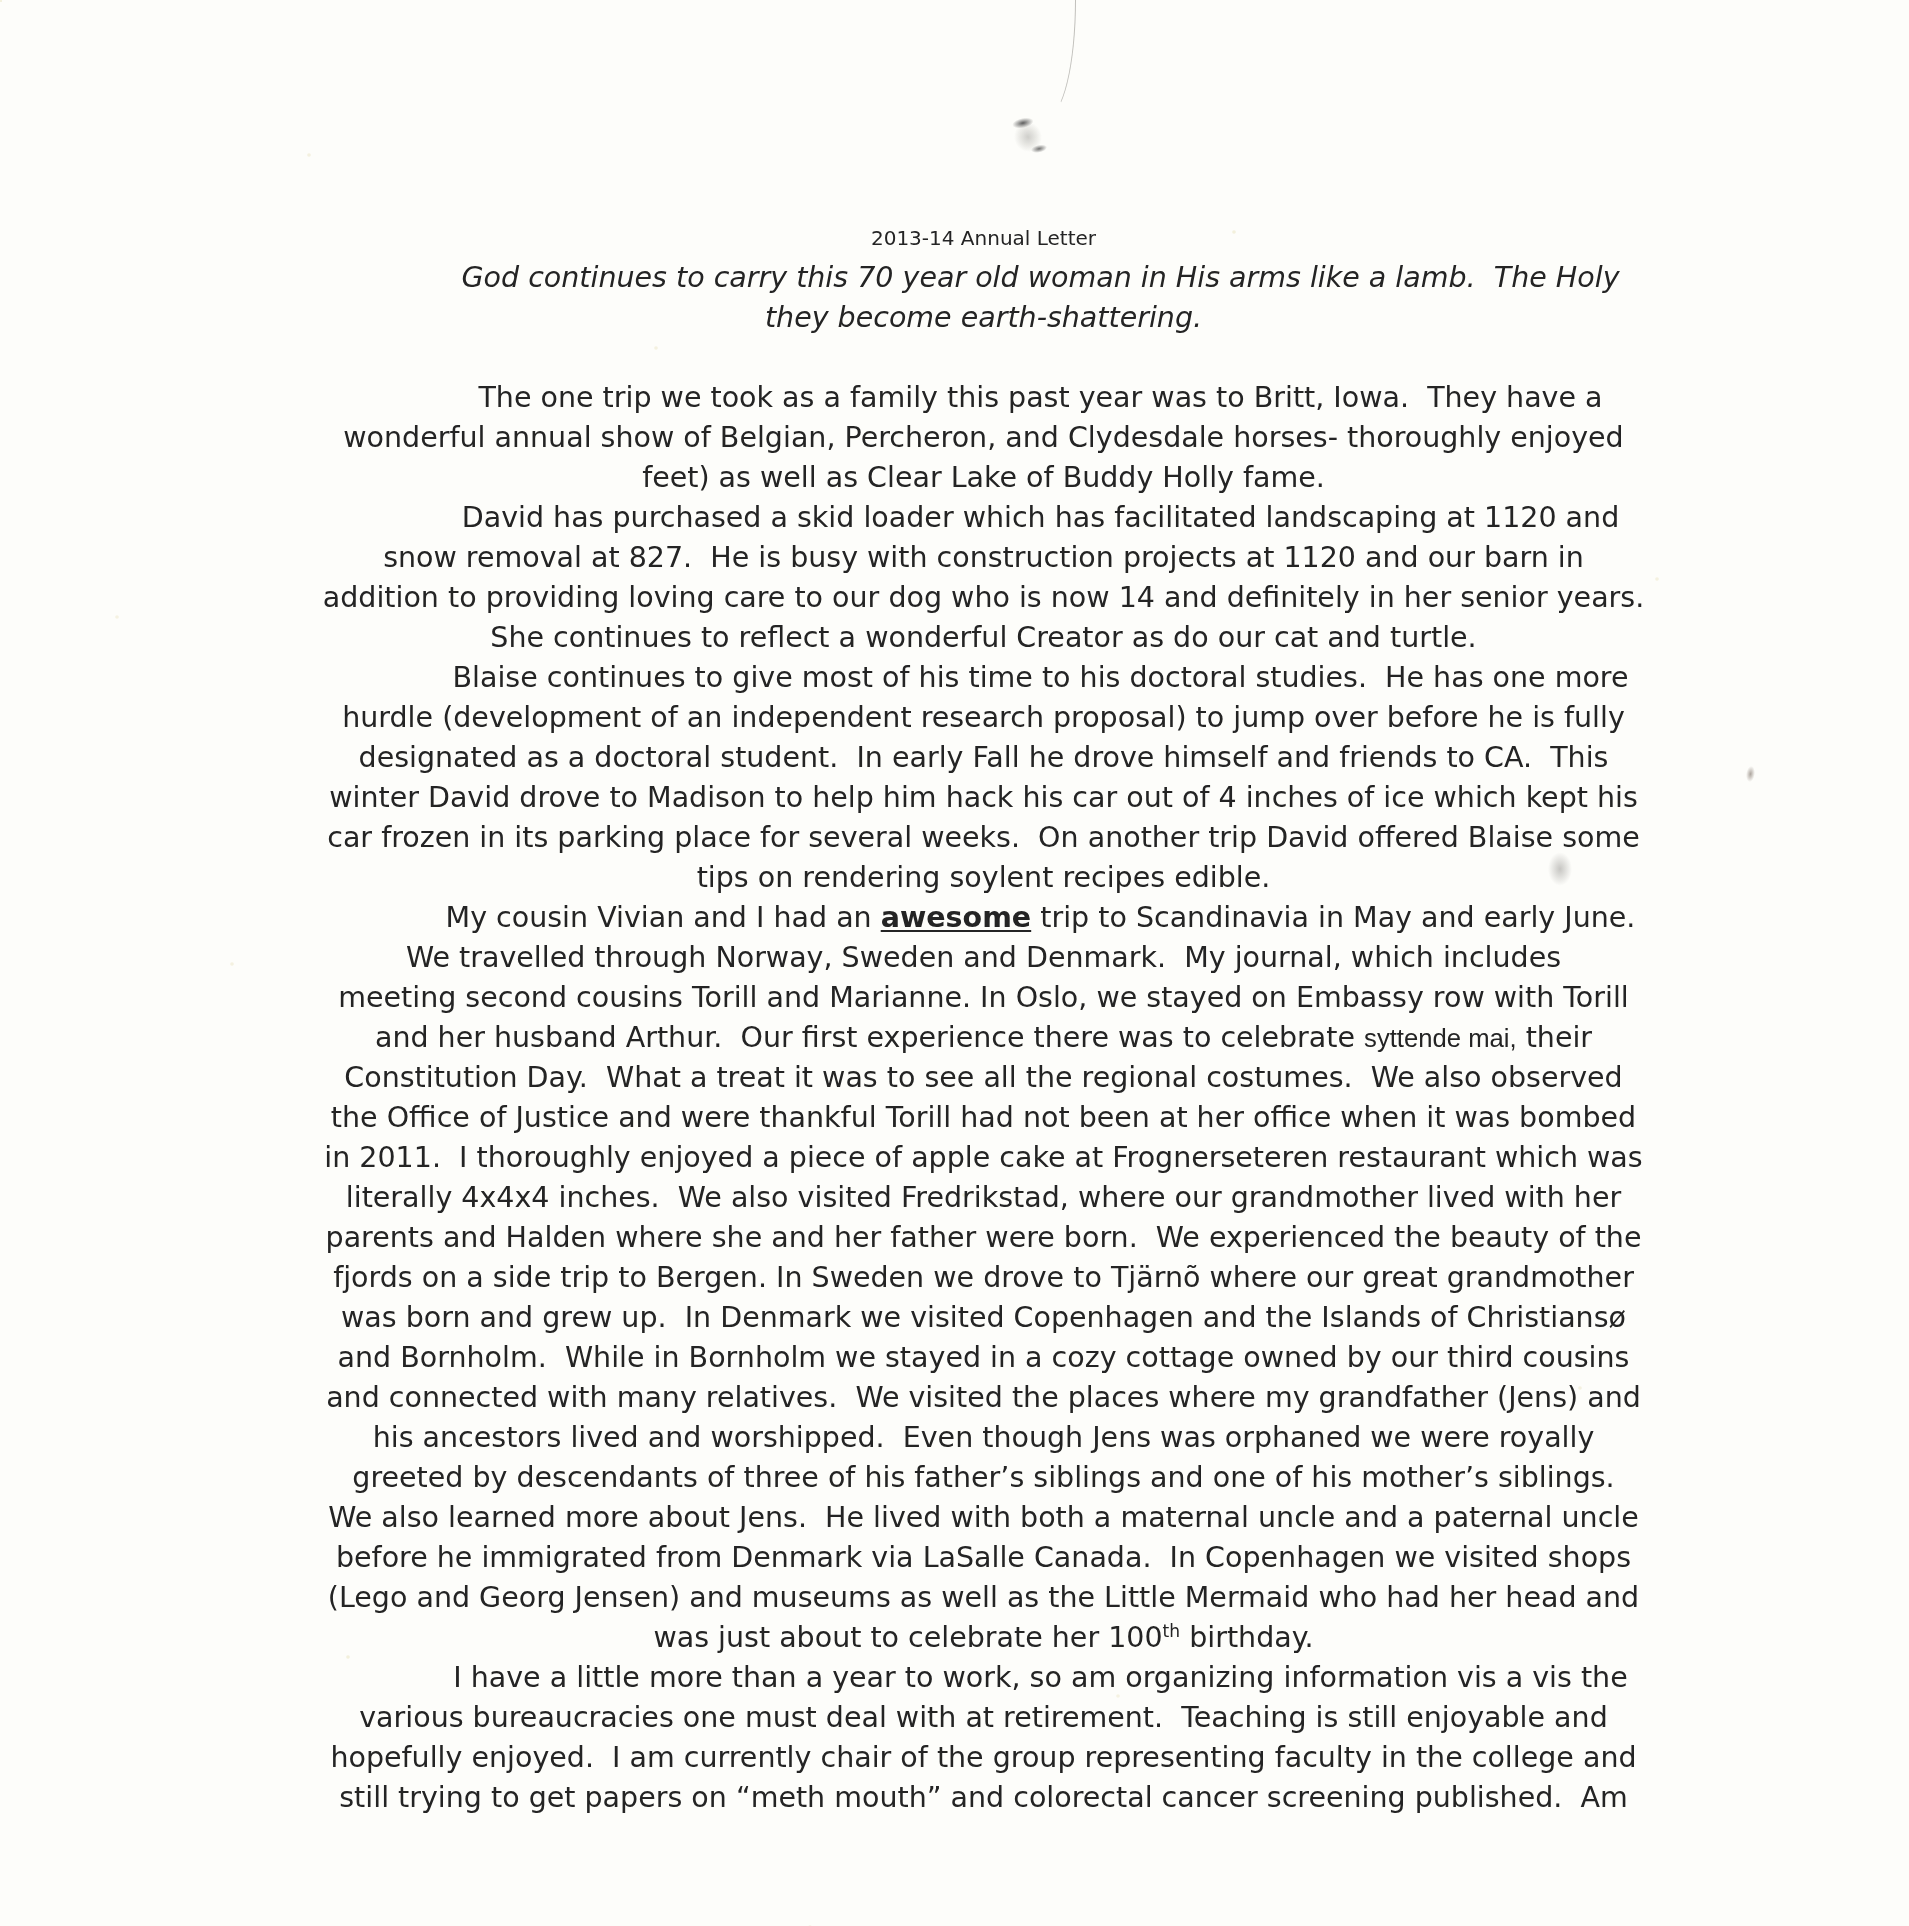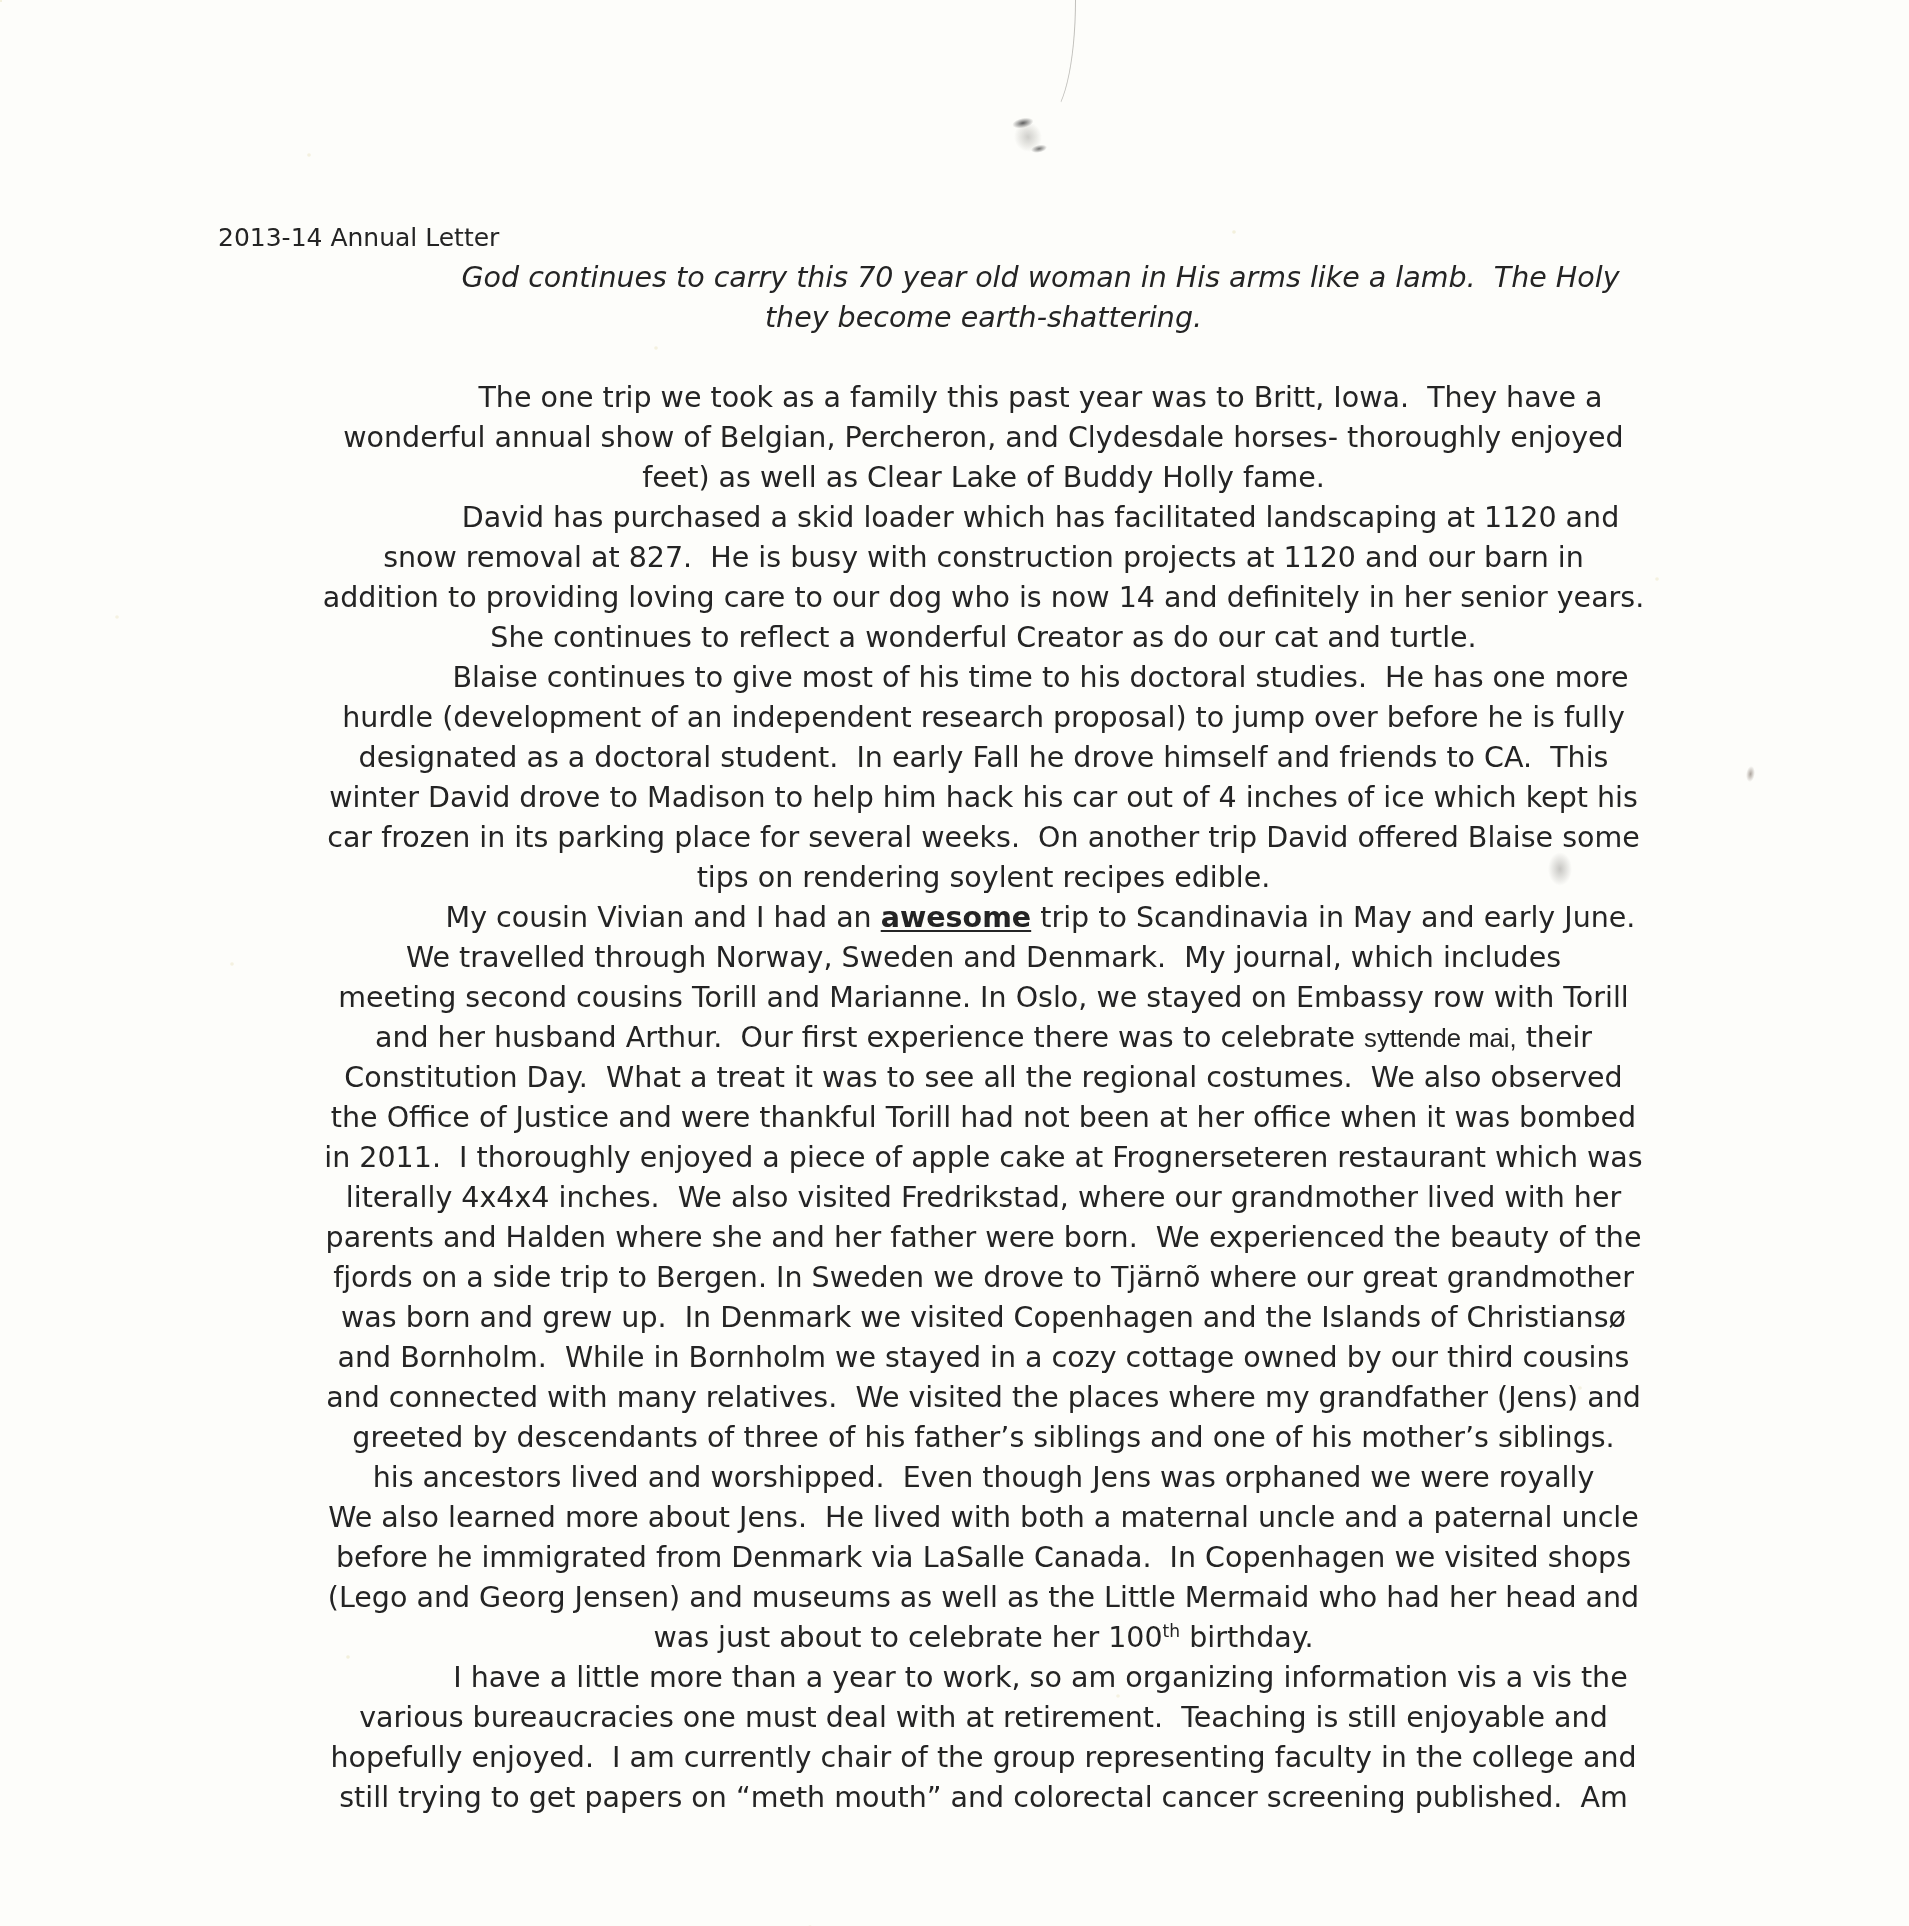--- a/index.html
+++ b/index.html
@@ -64,21 +64,22 @@
   }
   
   .text-smudge {
     position: absolute; left: 1537px; top: 840px;
     width: 46px; height: 58px;
     background: radial-gradient(ellipse 16px 22.3px at 50% 50%, rgba(110,108,104,0.38), rgba(110,108,104,0) 75%);
   }
   .title {
     position: absolute; left: 218px; top: 218px;
     width: 1531px;
-    font-size: 25px; line-height: 40px;
+    text-align: center;
+    font-size: 20px; line-height: 40px;
     white-space: pre;
   }
   .body {
     position: absolute; left: 218px; top: 258px;
     width: 1531px;
     font-size: 28.5px; line-height: 40px;
   }
   .para { margin: 0; }
   .para.italic .line { font-style: italic; }
   .line { white-space: pre; text-align: center; }
@@ -131,22 +132,22 @@
         <div class="line">and her husband Arthur.  Our first experience there was to celebrate <span class="alt">syttende mai,</span> their</div>
         <div class="line">Constitution Day.  What a treat it was to see all the regional costumes.  We also observed</div>
         <div class="line">the Office of Justice and were thankful Torill had not been at her office when it was bombed</div>
         <div class="line">in 2011.  I thoroughly enjoyed a piece of apple cake at Frognerseteren restaurant which was</div>
         <div class="line">literally 4x4x4 inches.  We also visited Fredrikstad, where our grandmother lived with her</div>
         <div class="line">parents and Halden where she and her father were born.  We experienced the beauty of the</div>
         <div class="line">fjords on a side trip to Bergen. In Sweden we drove to Tjärnõ where our great grandmother</div>
         <div class="line">was born and grew up.  In Denmark we visited Copenhagen and the Islands of Christiansø</div>
         <div class="line">and Bornholm.  While in Bornholm we stayed in a cozy cottage owned by our third cousins</div>
         <div class="line">and connected with many relatives.  We visited the places where my grandfather (Jens) and</div>
+        <div class="line">his ancestors lived and worshipped.  Even though Jens was orphaned we were royally</div>
         <div class="line">greeted by descendants of three of his father’s siblings and one of his mother’s siblings.</div>
-        <div class="line">his ancestors lived and worshipped.  Even though Jens was orphaned we were royally</div>
         <div class="line">We also learned more about Jens.  He lived with both a maternal uncle and a paternal uncle</div>
         <div class="line">before he immigrated from Denmark via LaSalle Canada.  In Copenhagen we visited shops</div>
         <div class="line">(Lego and Georg Jensen) and museums as well as the Little Mermaid who had her head and</div>
         <div class="line">was just about to celebrate her 100<sup>th</sup> birthday.</div>
       </div>
       <div class="para">
         <div class="line indent">I have a little more than a year to work, so am organizing information vis a vis the</div>
         <div class="line">various bureaucracies one must deal with at retirement.  Teaching is still enjoyable and</div>
         <div class="line">hopefully enjoyed.  I am currently chair of the group representing faculty in the college and</div>
         <div class="line">still trying to get papers on “meth mouth” and colorectal cancer screening published.  Am</div>

